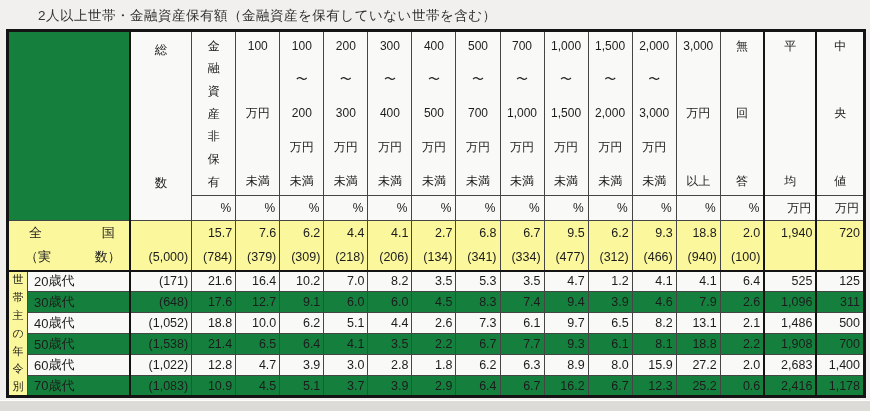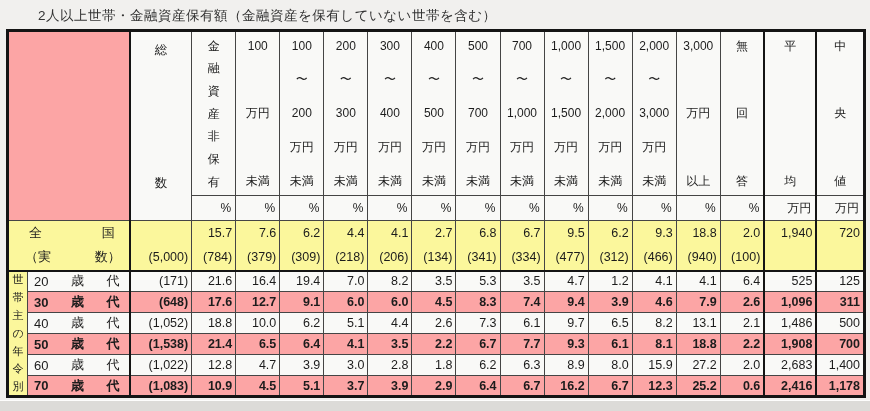--- a/index.html
+++ b/index.html
@@ -21,21 +21,21 @@
     background:#f9f9f7;
   }
   td{
     border:1px solid #454545;
     padding:0;vertical-align:middle;
     font-size:12.5px;color:#1c1c1c;
     overflow:hidden;
   }
   td.bl2{border-left:2.5px solid #141414;}
   tr.national td{border-bottom:2.5px solid #141414;background:#fbf79c;}
-  .yellow{background:#fca5a5;font-weight:bold;}
+  .yellow{background:#15803d;}
   .white{background:#f9f9f7;}
   
   tr.h-main{height:158px;}
   tr.h-unit{height:24px;}
   .vdist{
     height:148px;margin:5px 0;
     display:flex;flex-direction:column;justify-content:space-between;align-items:center;
   }
   .vdist span{min-height:13px;line-height:13px;font-size:12px;white-space:nowrap;}
   .vdist.seven span{min-height:12px;line-height:12px;}
@@ -46,21 +46,21 @@
   }
   td.unit{text-align:right;padding-right:4px;font-size:12px;}
   
   tr.national{height:50px;}
   .l1,.l2{height:24px;display:flex;align-items:center;justify-content:flex-end;padding-right:3px;}
   .jrow{height:24px;display:flex;align-items:center;justify-content:space-between;padding:0 14px 0 20px;font-size:13px;}
   .jrow2{height:24px;display:flex;align-items:center;justify-content:space-between;padding:0 8px 0 16px;font-size:13px;}
   
   tr.age{height:21px;}
   td.num{text-align:right;padding-right:3px;}
-  td.agelabel div{display:flex;justify-content:space-between;align-items:center;padding:0 9px 0 6px;font-size:13px;}
+  td.agelabel div{display:flex;justify-content:flex-start;align-items:center;padding:0 9px 0 6px;font-size:13px;}
   td.strip{background:#fbf79c;}
   .stripcol{
     height:118px;display:flex;flex-direction:column;justify-content:space-between;align-items:center;
     font-size:11px;line-height:11px;
   }
   .bottom-strip{
     position:absolute;left:0;bottom:0;width:870px;height:10px;
     background:#dcdbd8;border-top:1px solid #fdfdfc;
   }
 </style>
@@ -348,21 +348,21 @@
           <td class="agelabel white">
             <div>
               <span>20</span>
               <span>歳</span>
               <span>代</span>
             </div>
           </td>
           <td class="num white bl2">(171)</td>
           <td class="num white">21.6</td>
           <td class="num white">16.4</td>
-          <td class="num white">19.4</td>
+          <td class="num white">10.2</td>
           <td class="num white">7.0</td>
           <td class="num white">8.2</td>
           <td class="num white">3.5</td>
           <td class="num white">5.3</td>
           <td class="num white">3.5</td>
           <td class="num white">4.7</td>
           <td class="num white">1.2</td>
           <td class="num white">4.1</td>
           <td class="num white">4.1</td>
           <td class="num white">6.4</td>

